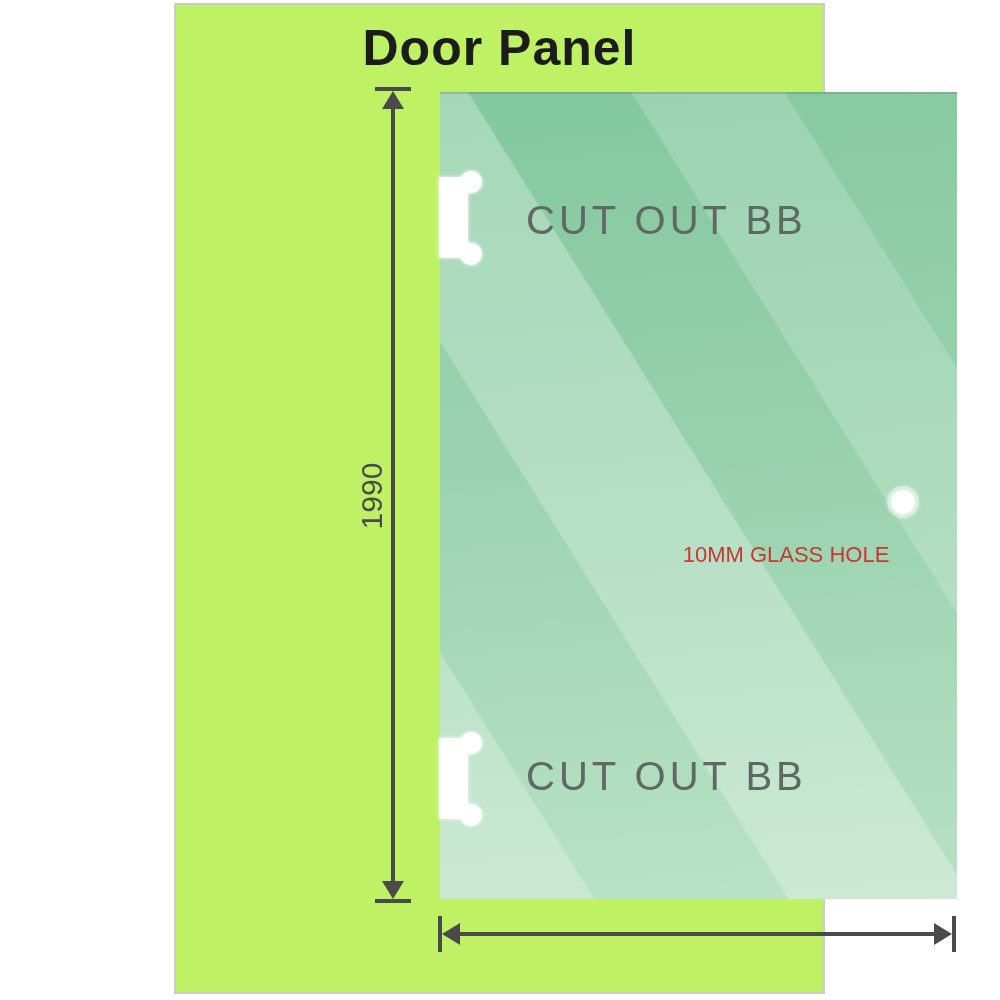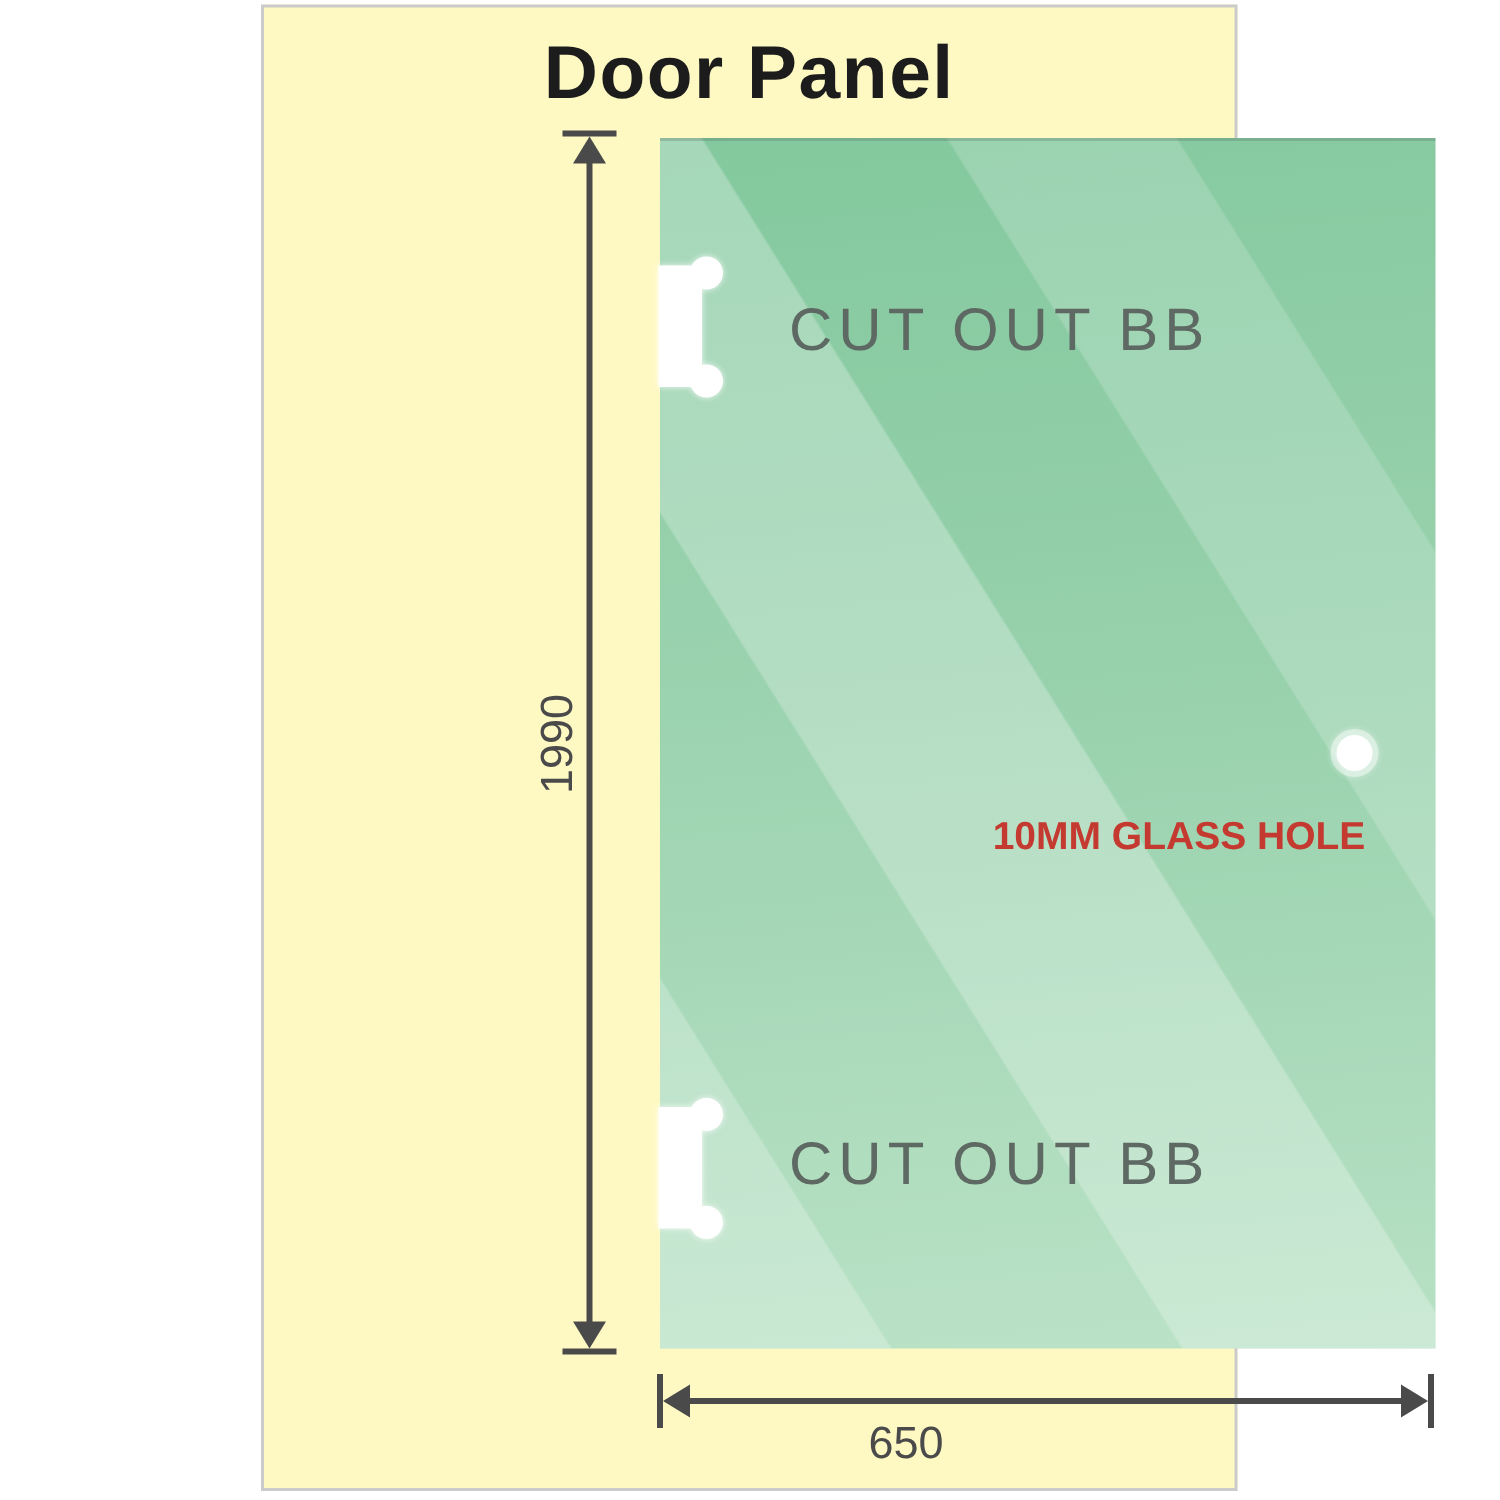--- a/index.html
+++ b/index.html
@@ -2,21 +2,21 @@
 <html><head>
 <meta charset="utf-8">
 <style>
   html,body{margin:0;padding:0;background:#ffffff;}
   .canvas{
     position:relative;width:1000px;height:1000px;background:#ffffff;
     font-family:"Liberation Sans", sans-serif;overflow:hidden;
   }
   .card{
     position:absolute;left:174px;top:3px;width:651px;height:991px;
-    background:#fef9c3;border:2px solid #cbcbcb;box-sizing:border-box;
+    background:#bef264;border:2px solid #cbcbcb;box-sizing:border-box;
   }
   .title{
     position:absolute;left:0;right:0;top:14px;text-align:center;
     font-size:50px;font-weight:700;color:#1c1c1c;letter-spacing:1px;
   }
   .panel{
     position:absolute;left:264px;top:87px;width:517px;height:807px;
     background:
       linear-gradient(58deg,
         rgba(255,255,255,0.30) 0%,  rgba(255,255,255,0.30) 15%,
@@ -40,21 +40,21 @@
   }
   .cutout-label.top{top:193px;}
   .cutout-label.bottom{top:749px;}
   .glass-hole{
     position:absolute;left:715px;top:485px;width:24px;height:24px;
     border-radius:50%;background:#ffffff;
     box-shadow:0 0 0 4px rgba(255,255,255,0.42), 0 0 3px 5px rgba(255,255,255,0.25);
   }
   .hole-label{
     position:absolute;left:610px;top:537px;transform:translateX(-50%);
-    font-size:26px;font-weight:700;color:#c43a30;white-space:nowrap;
+    font-size:22px;font-weight:400;color:#c43a30;white-space:nowrap;
   }
   
   .dim{position:absolute;background:#4a4a4a;}
   .tick-h{width:36px;height:4px;}   
   .tick-v{width:4px;height:36px;}   
   .shaft-v{width:4px;}
   .shaft-h{height:4px;}
   .arr{position:absolute;width:0;height:0;}
   .arr.up   {border-left:11px solid transparent;border-right:11px solid transparent;border-bottom:18px solid #4a4a4a;}
   .arr.down {border-left:11px solid transparent;border-right:11px solid transparent;border-top:18px solid #4a4a4a;}
@@ -107,16 +107,15 @@
     <div class="arr up" style="left:206px;top:86px;"></div>
     <div class="dim shaft-v" style="left:215px;top:100px;height:778px;"></div>
     <div class="arr down" style="left:206px;top:876px;"></div>
     <div class="dim-label height">1990</div>
 
     <div class="dim tick-v" style="left:262px;top:911px;"></div>
     <div class="dim tick-v" style="left:776px;top:911px;"></div>
     <div class="arr left" style="left:266px;top:918px;"></div>
     <div class="dim shaft-h" style="left:280px;top:927px;width:484px;"></div>
     <div class="arr right" style="left:758px;top:918px;"></div>
-    <div class="dim-label width">650</div>
 
   </div>
 </div>
 
 </body></html>

